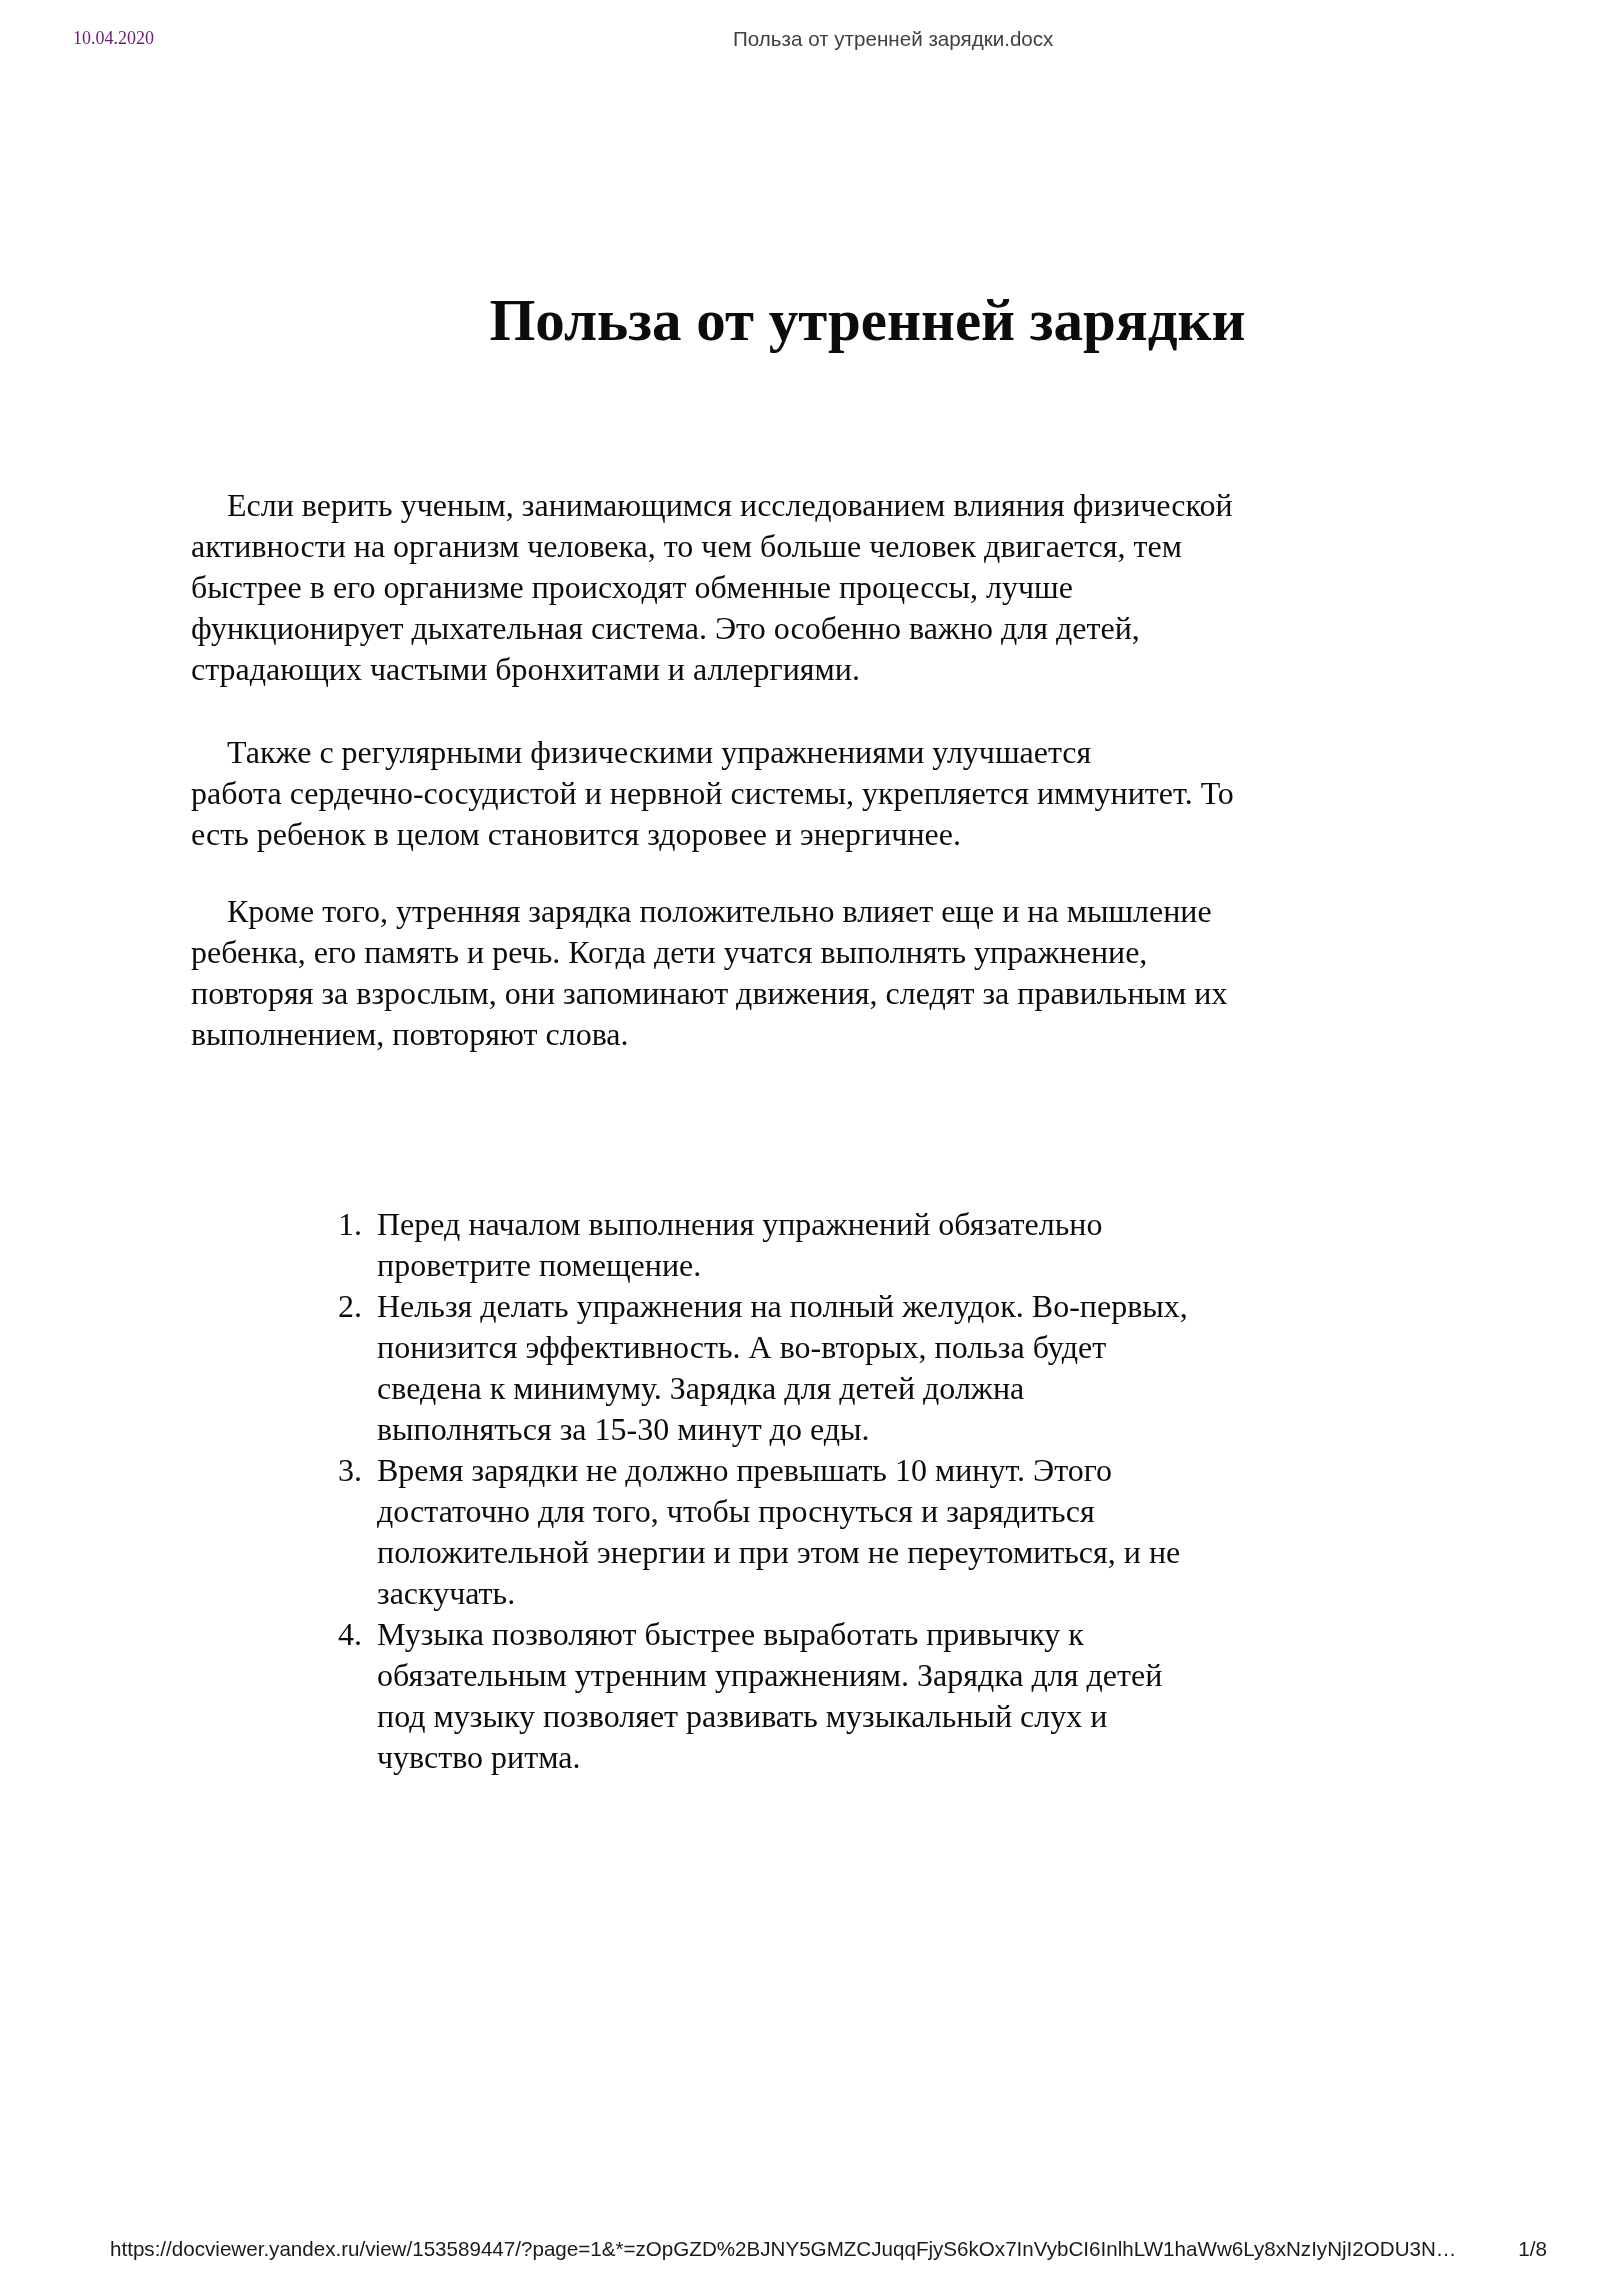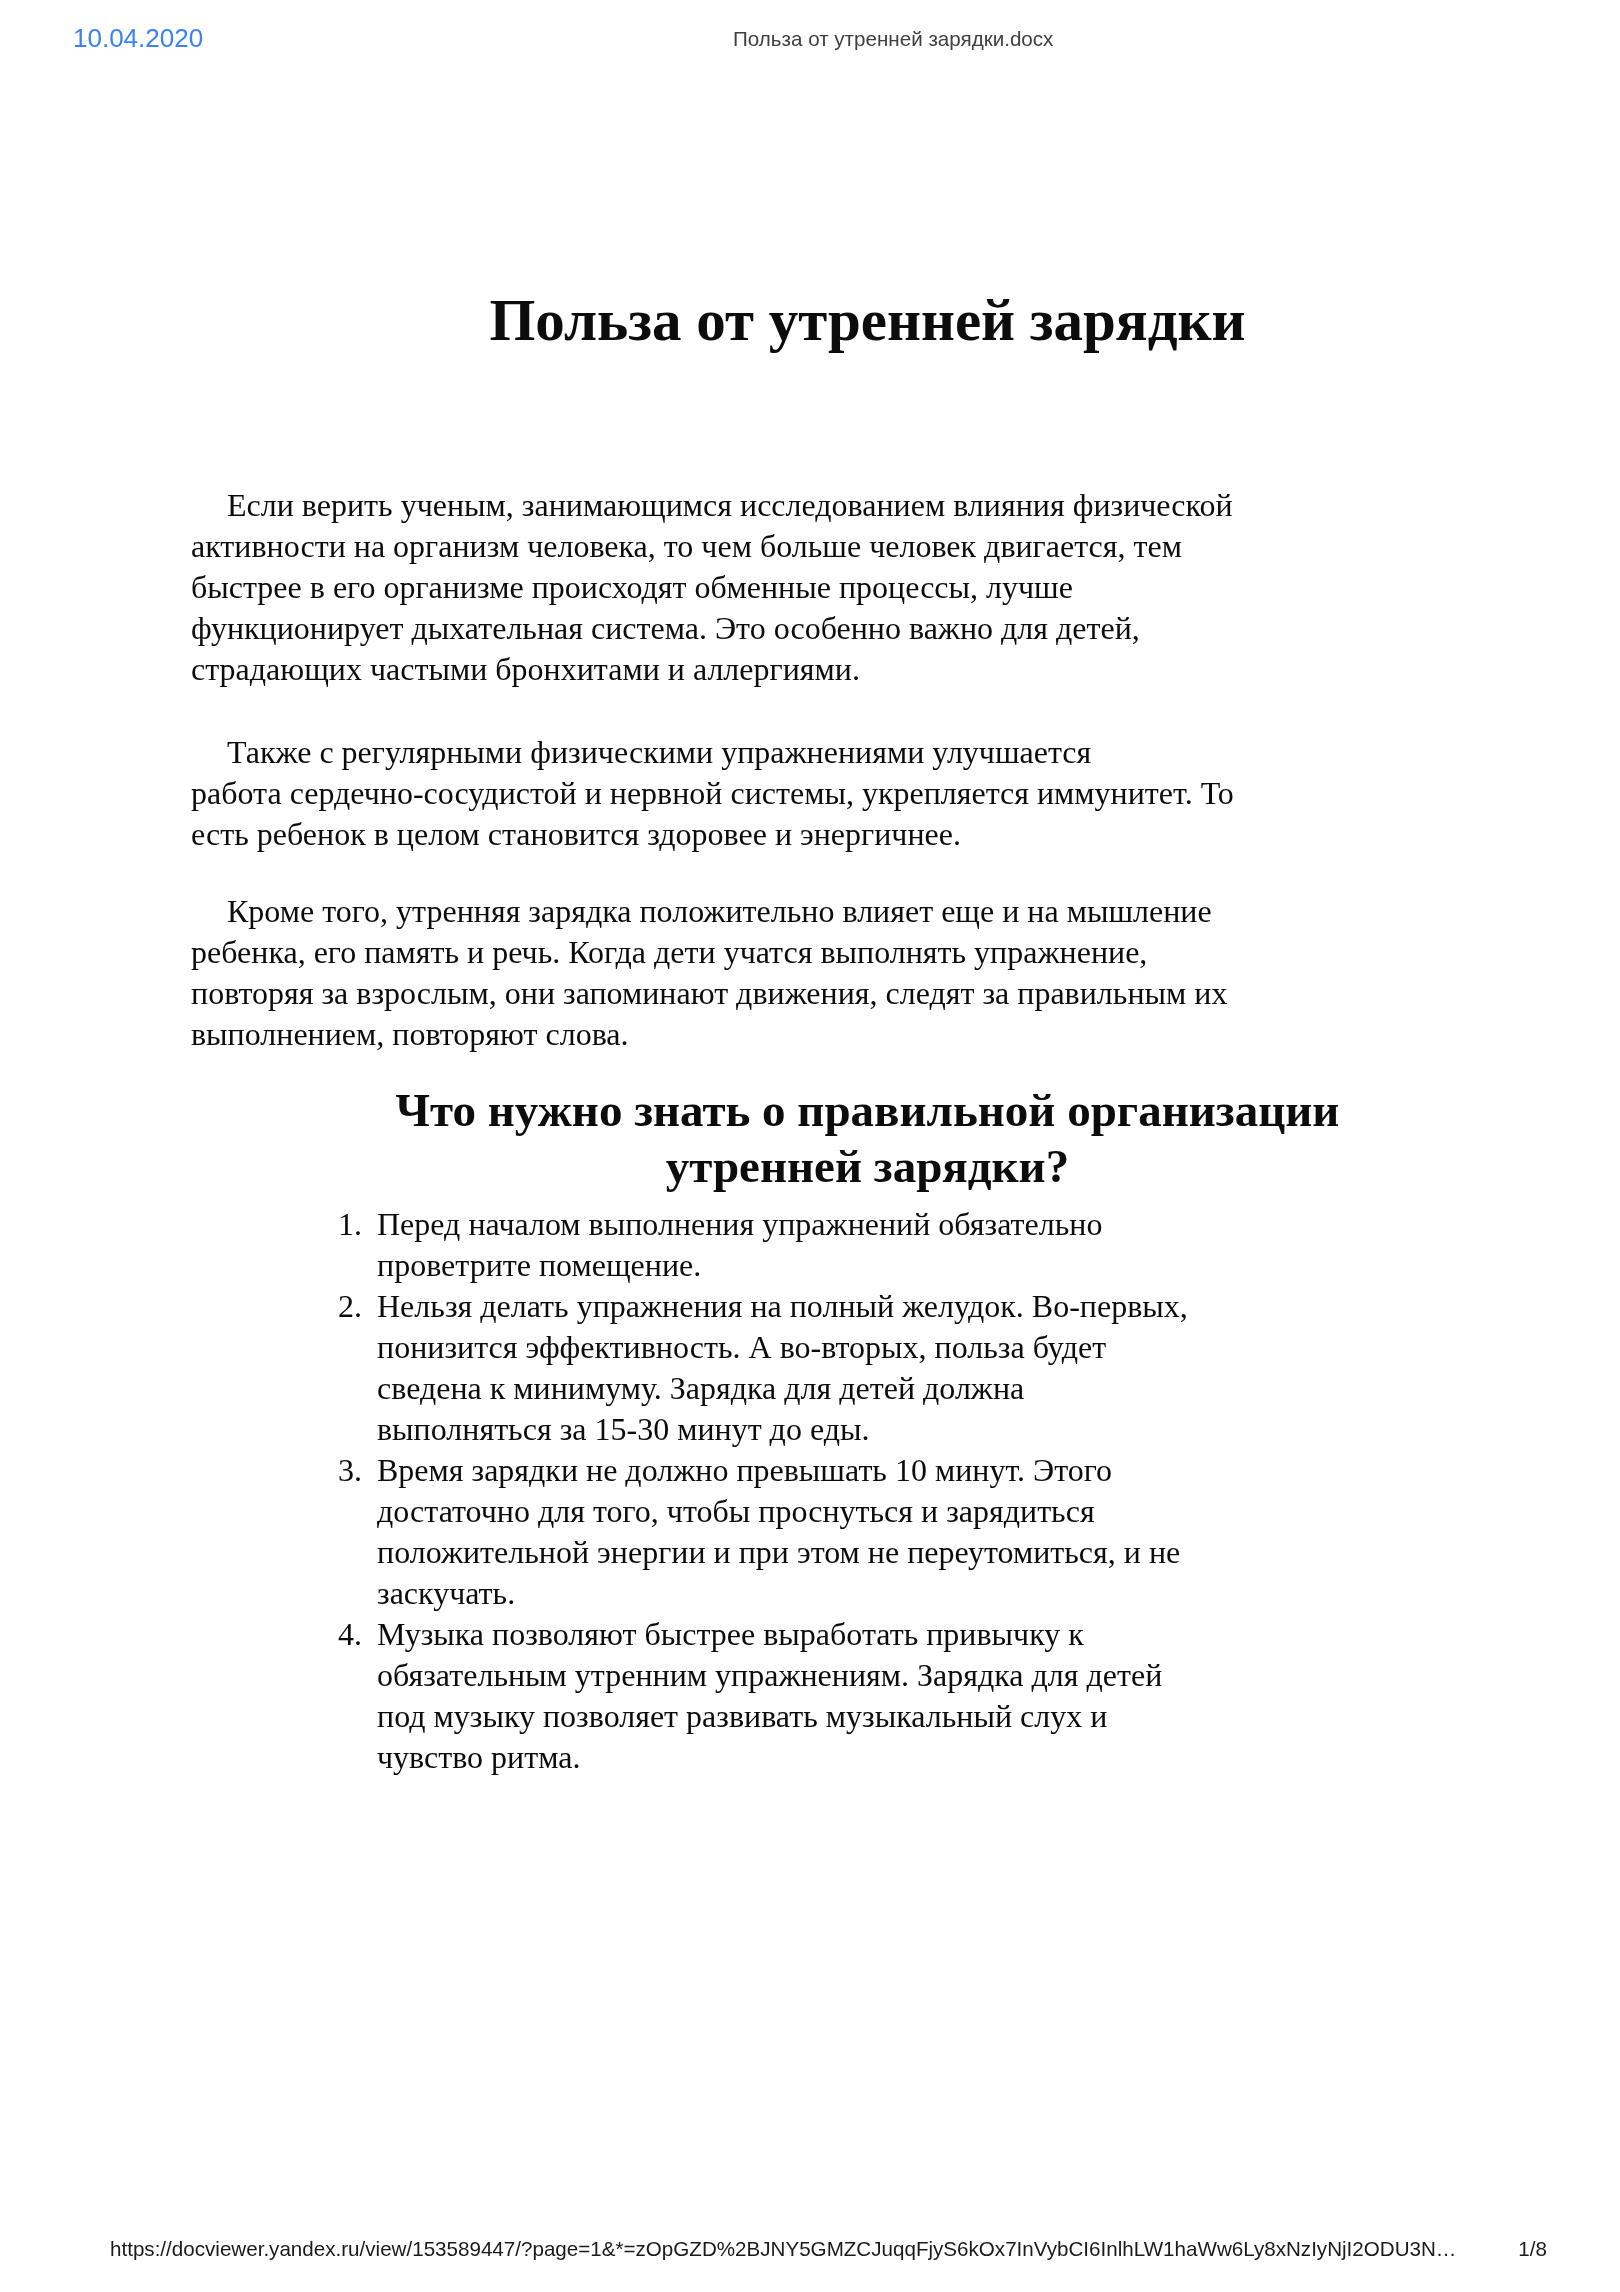--- a/index.html
+++ b/index.html
@@ -15,24 +15,24 @@
     color: #111111;
     font-family: "Liberation Serif", "DejaVu Serif", serif;
     overflow: hidden;
   }
 
   
   .print-header-date {
     position: absolute;
     top: 25.5px;
     left: 73px;
-    font-family: Liberation Sans, sans-serif;
-    font-size: 26px;
+    font-family: Liberation Serif, serif;
+    font-size: 18px;
     line-height: 25.5px;
-    color: #3b82f6;
+    color: #701a75;
   }
   .print-header-title {
     position: absolute;
     top: 25.5px;
     left: 733px;
     font-family: "Liberation Sans", "DejaVu Sans", sans-serif;
     font-size: 20.6px;
     line-height: 25.5px;
     color: #404040;
     white-space: nowrap;
@@ -141,22 +141,20 @@
 
   <p class="para para-2">Также с регулярными физическими упражнениями улучшается
 работа сердечно-сосудистой и нервной системы, укрепляется иммунитет. То
 есть ребенок в целом становится здоровее и энергичнее.</p>
 
   <p class="para para-3">Кроме того, утренняя зарядка положительно влияет еще и на мышление
 ребенка, его память и речь. Когда дети учатся выполнять упражнение,
 повторяя за взрослым, они запоминают движения, следят за правильным их
 выполнением, повторяют слова.</p>
 
-  <h2 class="section-heading">Что нужно знать о правильной организации
-утренней зарядки?</h2>
 
   <div class="numbered-list">
 
     <div class="list-item">
       <span class="list-item-number">1.</span>
       <span class="list-item-text">Перед началом выполнения упражнений обязательно
 проветрите помещение.</span>
     </div>
 
     <div class="list-item">

